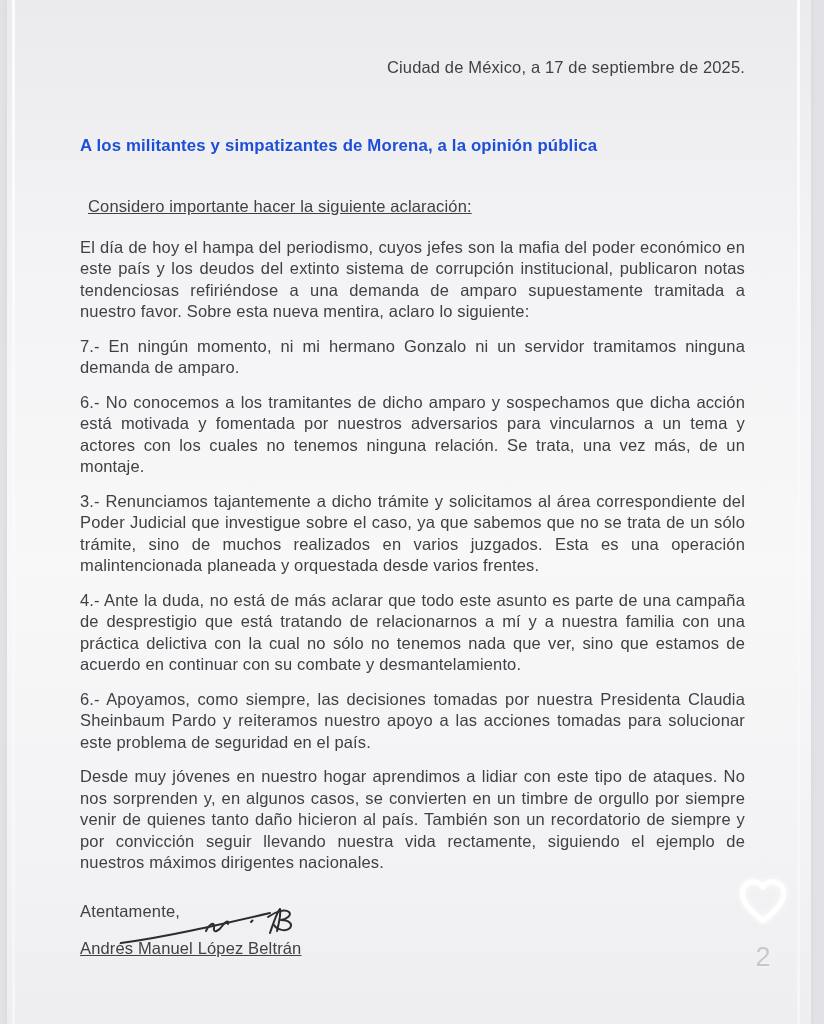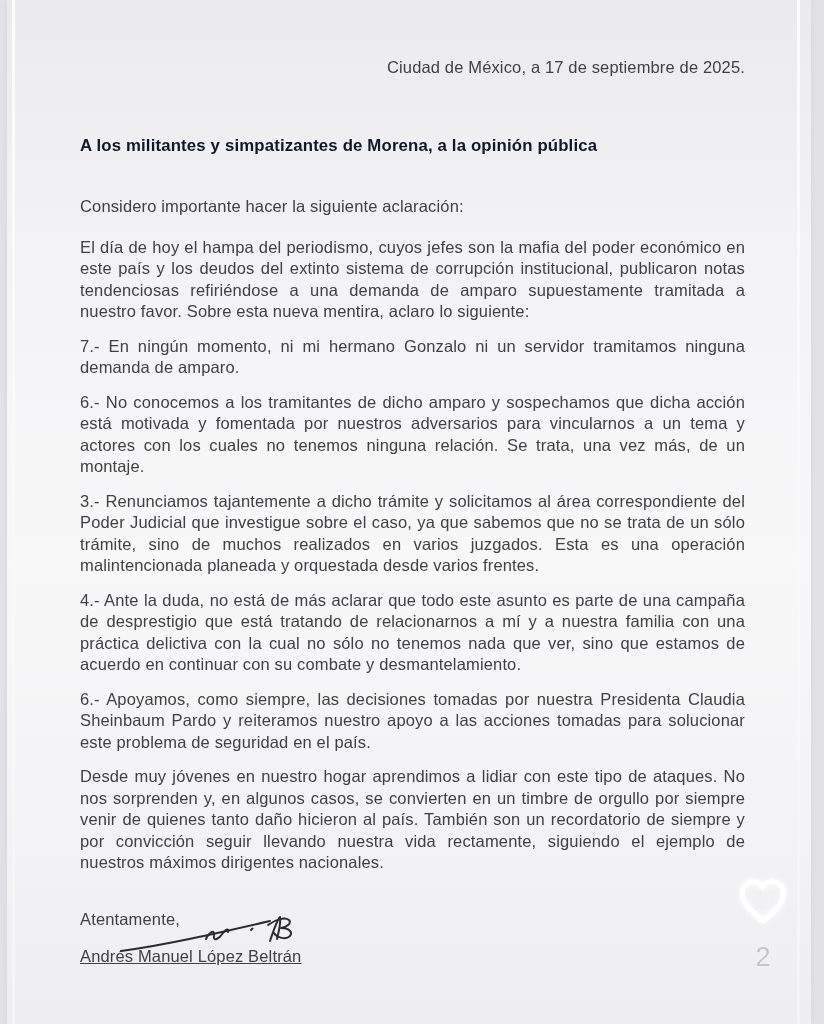--- a/index.html
+++ b/index.html
@@ -25,27 +25,27 @@
   .edge-line.right{right:11px;}
   .content{
     position:absolute;top:0;left:7px;right:13px;
     padding:57px 66px 0 73px;
     color:#414145;
     font-size:16.5px;line-height:21.5px;letter-spacing:.15px;
   }
   .date-line{text-align:right;margin:0;}
   .heading{
     margin:56px 0 0 0;
-    font-weight:bold;color:#0f172a;
+    font-weight:bold;color:#1d4ed8;
     font-size:16.8px;
   }
-  .intro{margin:40px 0 0 0;}
+  .intro{margin:40px 0 0 8px;text-decoration:underline;}
   p.body-par{margin:13px 0 0 0;text-align:justify;}
   p.first-par{margin-top:19px;}
-  .sig-block{margin-top:35px;position:relative;}
+  .sig-block{margin-top:27px;position:relative;}
   .valediction{margin:0;}
   .signer-name{margin:16px 0 0 0;text-decoration:underline;}
   .signature-svg{
     position:absolute;left:38px;top:0px;width:232px;height:46px;
     pointer-events:none;
   }
   
   .like-overlay{
     position:absolute;right:29px;top:872px;width:64px;
     display:flex;flex-direction:column;align-items:center;

